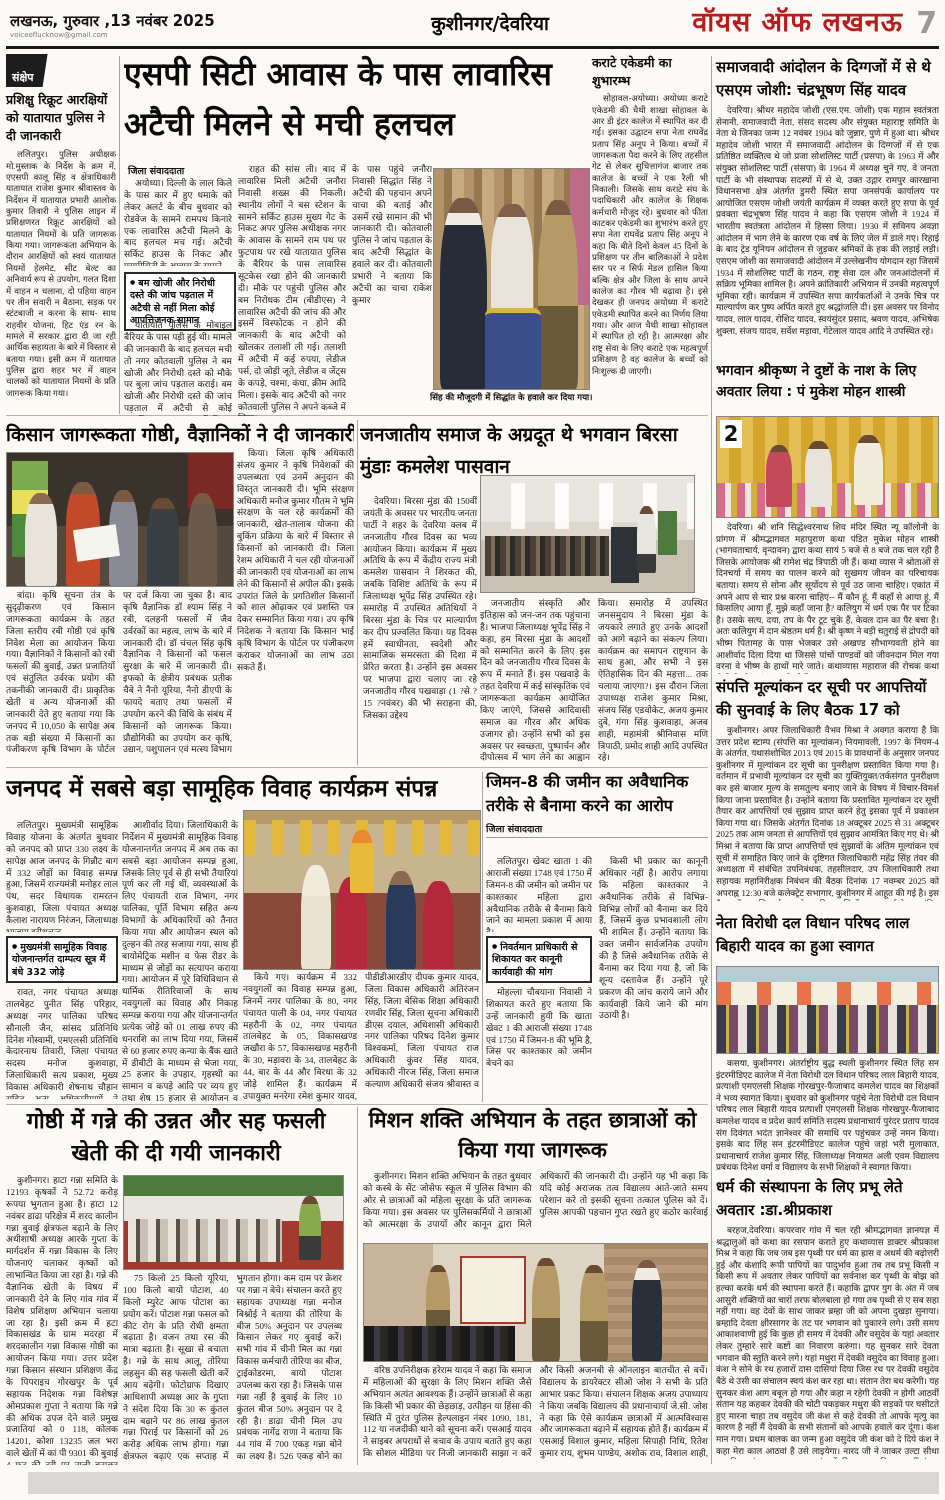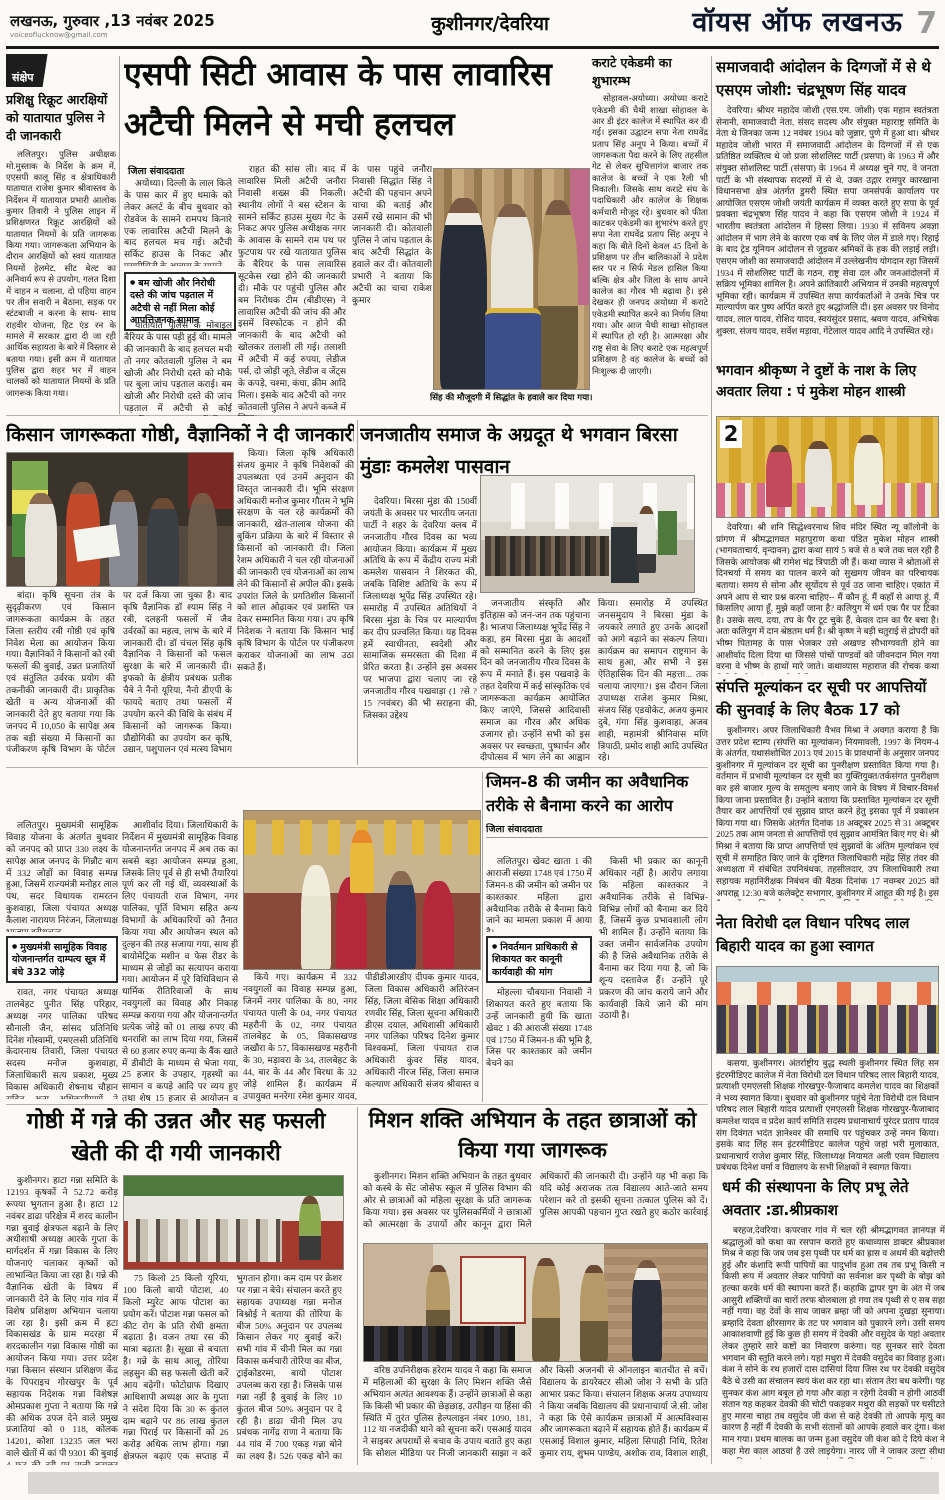--- a/index.html
+++ b/index.html
@@ -2,21 +2,21 @@
 <html><head>
 <meta charset="utf-8">
 <style>
   html,body{margin:0;padding:0;background:#888;}
   .page{position:relative;width:945px;height:1500px;background:#fbfaf7;overflow:hidden;
         font-family:"Liberation Serif","DejaVu Serif",serif;color:#1c1c1c;}
   
   .hdr-date{position:absolute;left:10px;top:12px;font:700 15px/1.2 "DejaVu Sans",sans-serif;color:#111;}
   .hdr-mail{position:absolute;left:10px;top:32px;font:400 7px/1 "DejaVu Sans",sans-serif;color:#777;}
   .hdr-ed{position:absolute;left:380px;top:12px;width:220px;text-align:center;font:700 19px/1.2 "DejaVu Sans",sans-serif;color:#0a0a0a;}
-  .hdr-mast{position:absolute;right:42px;top:6px;font:900 27px/1.2 "DejaVu Sans",sans-serif;color:#0f172a;letter-spacing:1px;margin-left:40px;}
+  .hdr-mast{position:absolute;right:42px;top:6px;font:900 27px/1.2 "DejaVu Sans",sans-serif;color:#b91c1c;letter-spacing:1px;margin-left:40px;}
   .hdr-page{position:absolute;right:8px;top:8px;font:700 30px/1 "DejaVu Sans",sans-serif;color:#9a9a9a;}
   .hdr-rule{position:absolute;left:6px;top:46px;width:933px;height:3px;background:#1a1a1a;}
   
   .art{position:absolute;}
   .col{position:absolute;font-size:9px;line-height:1.32;text-align:justify;overflow:hidden;color:#1b1b1b;text-indent:11px;}
   .nohind{text-indent:0;}
   .h-xl{font:700 32px/1.55 "DejaVu Sans",sans-serif;color:#0a0a0a;}
   .h-lg{font:700 23px/1.6 "DejaVu Sans",sans-serif;color:#0a0a0a;white-space:nowrap;}
   .h-md{font:700 19px/1.7 "DejaVu Sans",sans-serif;color:#0a0a0a;}
   .h-ban{font:700 22px/1.45 "DejaVu Sans",sans-serif;color:#0a0a0a;text-align:center;}
@@ -112,21 +112,21 @@
 
   <section class="art" id="neta" style="left:716px;top:912px;width:223px;height:262px;">
     <div class="h-sm">नेता विरोधी दल विधान परिषद लाल बिहारी यादव का हुआ स्वागत</div>
     <div class="photo" style="left:0;top:54px;width:221px;height:86px;background:linear-gradient(180deg,#b8ccd4 0 18%,#7fae9a 18% 45%,#c9c2b4 45% 100%);">
       <div style="position:absolute;left:0;top:18%;width:100%;height:26%;background:repeating-linear-gradient(90deg,#e8734a 0 14px,#f5efe2 14px 40px);"></div>
       <div style="position:absolute;bottom:0;width:100%;height:56%;background:repeating-linear-gradient(90deg,#3a3a4a 0 9px,#c9b44a 9px 12px,#7a4a6a 12px 21px,#e8e4dc 21px 30px);"></div>
     </div>
     <div class="col" style="left:0;top:146px;width:223px;height:114px;font-size:8.8px;">कसया, कुशीनगर। अंतर्राष्ट्रीय बुद्ध स्थली कुशीनगर स्थित लिंह सन इंटरमीडिएट कालेज में नेता विरोधी दल विधान परिषद लाल बिहारी यादव, प्रत्याशी एमएलसी शिक्षक गोरखपुर-फैजाबाद कमलेश यादव का शिक्षकों ने भव्य स्वागत किया। बुधवार को कुशीनगर पहुंचे नेता विरोधी दल विधान परिषद लाल बिहारी यादव प्रत्याशी एमएलसी शिक्षक गोरखपुर-फैजाबाद कमलेश यादव व प्रदेश कार्य समिति सदस्य प्रधानाचार्य पुरंदर प्रताप यादव संग दिवंगत भदंत ज्ञानेश्वर की समाधि पर पहुंचकर उन्हें नमन किया। इसके बाद लिंह सन इंटरमीडिएट कालेज पहुंचे जहां भरी मुलाकात, प्रधानाचार्य राजेश कुमार सिंह, जिलाध्यक्ष नियामत अली एवम विद्यालय प्रबंधक दिनेश वर्मा व विद्यालय के सभी शिक्षकों ने स्वागत किया।</div>
   </section>
 
-  <section class="art" id="dharma" style="left:716px;top:1176px;width:223px;height:288px;margin-left:6px;">
+  <section class="art" id="dharma" style="left:716px;top:1176px;width:223px;height:288px;">
     <div class="h-sm">धर्म की संस्थापना के लिए प्रभू लेते अवतार :डा.श्रीप्रकाश</div>
     <div class="col" style="position:static;height:234px;margin-top:4px;font-size:8.8px;">बरहज,देवरिया। कपरवार गांव में चल रही श्रीमद्भागवत ज्ञानयज्ञ में श्रद्धालुओं को कथा का रसपान कराते हुए कथाव्यास डाक्टर श्रीप्रकाश मिश्र ने कहा कि जब जब इस पृथ्वी पर धर्म का ह्रास व अधर्म की बढ़ोत्तरी हुई और कंशादि रूपी पापियों का पादुर्भाव हुआ तब तब प्रभू किसी न किसी रूप में अवतार लेकर पापियों का सर्वनाश कर पृथ्वी के बोझ को हल्का करके धर्म की स्थापना करते हैं। कहाकि द्वापर युग के अंत में जब आसुरी शक्तियों का चारों तरफ बोलबाला हो गया तब पृथ्वी से ए सब सहा नहीं गया। वह देवों के साथ जाकर ब्रम्हा जी को अपना दुखड़ा सुनाया। ब्रम्हादि देवता क्षीरसागर के तट पर भगवान को पुकारने लगे। उसी समय आकाशवाणी हुई कि कुछ ही समय में देवकी और वसुदेव के यहां अवतार लेकर तुम्हारे सारे कष्टों का निवारण करुंगा। यह सुनकर सारे देवता भगवान की स्तुति करने लगे। यहां मथुरा में देवकी वसुदेव का विवाह हुआ। कंश ने सोने के रथ हजारों दास दासियां दिया जिस रथ पर देवकी वसुदेव बैठे थे उसी का संचालन स्वयं कंश कर रहा था। संतान तेरा बध करेगी। यह सुनकर कंश आग बबूल हो गया और कहा न रहेगी देवकी न होगी आठवीं संतान यह कहकर देवकी की चोटी पकड़कर मथुरा की सड़कों पर घसीटते हुए मारना चाहा तब वसुदेव जी कंश से कहे देवकी तो आपके मृत्यु का कारण है नहीं मैं देवकी के सभी संतानों को आपके हवाले कर दूंगा। कंश मान गया। प्रथम बालक का जन्म हुआ वसुदेव जी कंश को दे दिये कंश ने कहा मेरा काल आठवां है उसे लाइयेगा। नारद जी ने जाकर उल्टा सीधा पढ़ा दिया। कंश एक एक कर छः संतानों की हत्या कर दिया आठवीं संतान के रूप में भगवान श्रीकृष्ण ने अवतार लेकर सारे दुष्टों का संहार कर दिया।</div>
   </section>
 
   <section class="art" id="kisan" style="left:6px;top:418px;width:348px;height:347px;">
     <div class="h-md" style="white-space:nowrap;overflow:hidden;width:348px;">किसान जागरूकता गोष्ठी, वैज्ञानिकों ने दी जानकारी</div>
     <div class="photo" style="left:0;top:34px;width:226px;height:133px;background:linear-gradient(180deg,#3a332c 0 55%,#55483c 55% 100%);">
       <div style="position:absolute;left:2%;top:6%;width:16%;height:72%;background:linear-gradient(180deg,#7daa4e 0 30%,#e8e05a 30% 55%,#4e8a3e 55% 100%);"></div>
       <div style="position:absolute;right:0;top:0;width:20%;height:42%;background:#7a2a22;"></div>
       <div class="pn" style="left:8%;top:30%;width:14%;height:70%;background:linear-gradient(180deg,#8a6a50 0 12%,#e8e4dc 12% 100%);"></div>
@@ -147,20 +147,21 @@
       <div style="position:absolute;left:0;top:6%;width:100%;height:40%;background:repeating-linear-gradient(90deg,transparent 0 30px,rgba(255,255,255,.85) 30px 44px);"></div>
       <div style="position:absolute;left:2%;bottom:14%;width:58%;height:34%;background:repeating-linear-gradient(90deg,#4a4038 0 6px,#7a6a58 6px 10px,#2e2a26 10px 15px);"></div>
       <div style="position:absolute;right:26%;bottom:8%;width:13%;height:48%;background:#2e3338;"></div>
       <div class="pn" style="right:18%;top:26%;width:9%;height:58%;background:linear-gradient(180deg,#6b4a33 0 12%,#e8e6e0 12% 72%,#3a3a3a 72% 100%);"></div>
       <div style="position:absolute;right:8%;top:30%;width:9%;height:38%;background:#4e7a3e;"></div>
     </div>
     <div class="col" style="left:120px;top:180px;width:228px;height:167px;column-count:2;column-gap:8px;">जनजातीय संस्कृति और इतिहास को जन-जन तक पहुंचाना है। भाजपा जिलाध्यक्ष भूपेंद्र सिंह ने कहा, हम बिरसा मुंडा के आदर्शों को सम्मानित करने के लिए इस दिन को जनजातीय गौरव दिवस के रूप में मनाते हैं। इस पखवाड़े के तहत देवरिया में कई सांस्कृतिक एवं जागरूकता कार्यक्रम आयोजित किए जाएंगे, जिससे आदिवासी समाज का गौरव और अधिक उजागर हो। उन्होंने सभी को इस अवसर पर स्वच्छता, पुष्पार्चन और दीपोत्सव में भाग लेने का आह्वान किया। समारोह में उपस्थित जनसमुदाय ने बिरसा मुंडा के जयकारे लगाते हुए उनके आदर्शों को आगे बढ़ाने का संकल्प लिया। कार्यक्रम का समापन राष्ट्रगान के साथ हुआ, और सभी ने इस ऐतिहासिक दिन की महत्ता... तक चलाया जाएगा?। इस दौरान जिला उपाध्यक्ष राजेश कुमार मिश्रा, संजय सिंह एडवोकेट, अजय कुमार दुबे, गंगा सिंह कुशवाहा, अजब शाही, महामंत्री श्रीनिवास मणि त्रिपाठी, प्रमोद शाही आदि उपस्थित रहे।</div>
   </section>
 
   <section class="art" id="vivah" style="left:6px;top:770px;width:474px;height:335px;">
+    <div class="h-lg" style="width:474px;overflow:hidden;">जनपद में सबसे बड़ा सामूहिक विवाह कार्यक्रम संपन्न</div>
     <div style="position:absolute;left:0;top:50px;width:112px;">
       <div class="col" style="position:static;height:112px;">ललितपुर। मुख्यमंत्री सामूहिक विवाह योजना के अंतर्गत बुधवार को जनपद को प्राप्त 330 लक्ष्य के सापेक्ष आज जनपद के गिन्नौट बाग में 332 जोड़ों का विवाह सम्पन्न हुआ, जिसमें राज्यमंत्री मनोहर लाल पंथ, सदर विधायक रामरतन कुशवाहा, जिला पंचायत अध्यक्ष कैलाश नारायण निरंजन, जिलाध्यक्ष भाजपा हरीशचन्द्र</div>
       <div class="hbox">मुख्यमंत्री सामूहिक विवाह योजनान्तर्गत दाम्पत्य सूत्र में बंधे 332 जोड़े</div>
       <div class="col" style="position:static;height:112px;">रावत, नगर पंचायत अध्यक्ष तालबेहट पुनीत सिंह परिहार, अध्यक्ष नगर पालिका परिषद सौनाली जैन, सांसद प्रतिनिधि दिनेश गोस्वामी, एमएलसी प्रतिनिधि केदारनाथ तिवारी, जिला पंचायत सदस्य मनोज कुशवाहा, जिलाधिकारी सत्य प्रकाश, मुख्य विकास अधिकारी शेषनाथ चौहान सहित अन्य अधिकारीगणों ने भगवान श्री गणेश जी का पूजन कर वर-बधु को सुखद दाम्पत्य जीवन का</div>
     </div>
     <div class="col" style="left:116px;top:50px;width:116px;height:285px;">आशीर्वाद दिया। जिलाधिकारी के निर्देशन में मुख्यमंत्री सामूहिक विवाह योजनान्तर्गत जनपद में अब तक का सबसे बड़ा आयोजन सम्पन्न हुआ, जिसके लिए पूर्व से ही सभी तैयारियां पूर्ण कर ली गई थीं, व्यवस्थाओं के लिए पंचायती राज विभाग, नगर पालिका, पूर्ति विभाग सहित अन्य विभागों के अधिकारियों को तैनात किया गया और आयोजन स्थल को दुल्हन की तरह सजाया गया, साथ ही बायोमेट्रिक मशीन व फेस रीडर के माध्यम से जोड़ों का सत्यापन कराया गया। आयोजन में पूरे विधिविधान से धार्मिक रीतिरिवाजों के साथ नवयुगलों का विवाह और निकाह सम्पन्न कराया गया और योजनान्तर्गत प्रत्येक जोड़े को 01 लाख रुपए की धनराशि का लाभ दिया गया, जिसमें से 60 हजार रुपए कन्या के बैंक खाते में डीबीटी के माध्यम से भेजा गया, 25 हजार के उपहार, गृहस्थी का सामान व कपड़े आदि पर व्यय हुए तथा शेष 15 हजार से आयोजन व भोजन आदि पर व्यय</div>
     <div class="photo" style="left:237px;top:40px;width:236px;height:158px;background:linear-gradient(180deg,#b89a6a 0 8%,#c9b490 8% 52%,#8a4a3a 52% 100%);">
       <div style="position:absolute;left:0;top:6%;width:100%;height:22%;background:repeating-linear-gradient(90deg,#e2b93a 0 12px,transparent 12px 28px);"></div>
       <div class="pn" style="left:24%;top:34%;width:13%;height:66%;background:linear-gradient(180deg,#f2ecdc 0 30%,#e8e4d0 30% 100%);"></div>
       <div class="pn" style="left:39%;top:42%;width:13%;height:58%;background:linear-gradient(180deg,#b5273a 0 100%);"></div>

